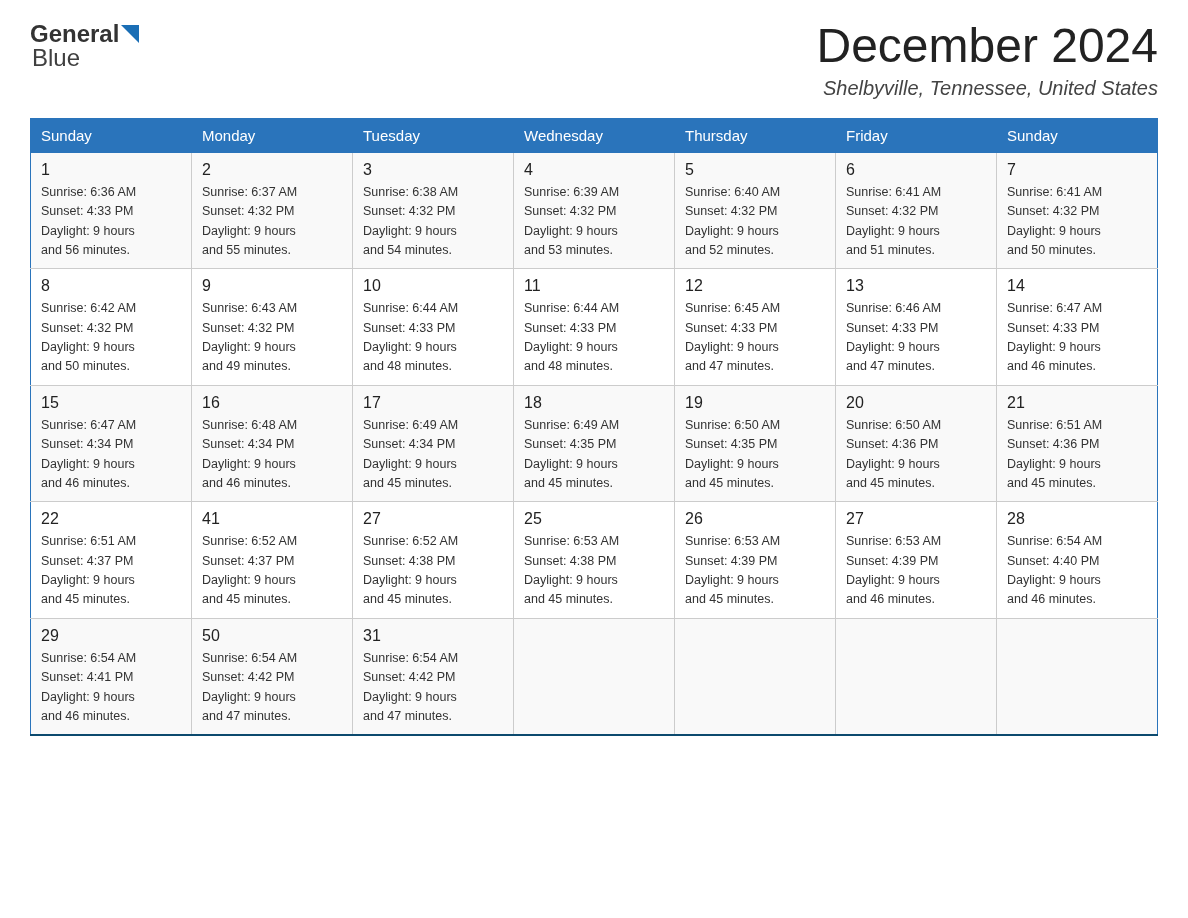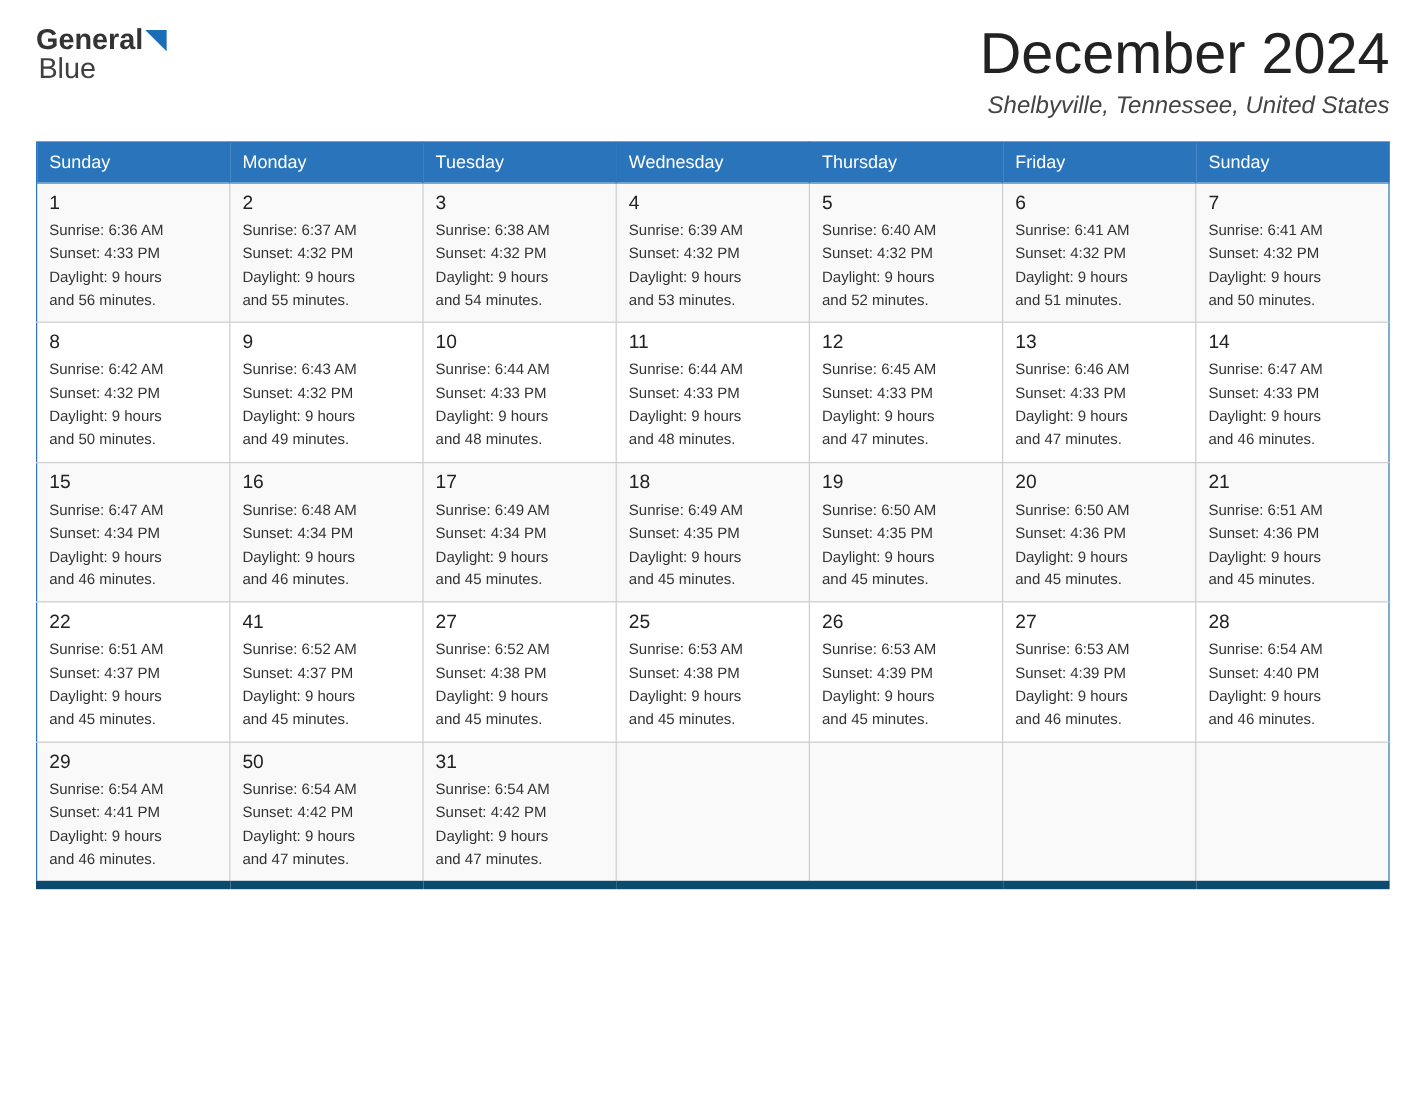--- a/index.html
+++ b/index.html
@@ -75,21 +75,21 @@
     tbody tr:nth-child(even) td {
       background-color: #ffffff;
     }
     tbody tr td:first-child {
       border-left: 1px solid #2a74bb;
     }
     tbody tr td:last-child {
       border-right: 1px solid #2a74bb;
     }
     tbody tr:last-child td {
-      border-bottom: 7px solid #0c4a6e;
+      border-bottom: 2px solid #0c4a6e;
     }
     thead tr th:first-child {
       border-left: 1px solid #2a74bb;
     }
     .logo-wrapper {
       display: flex;
       flex-direction: column;
       align-items: flex-start;
     }
     .logo-line1 {

